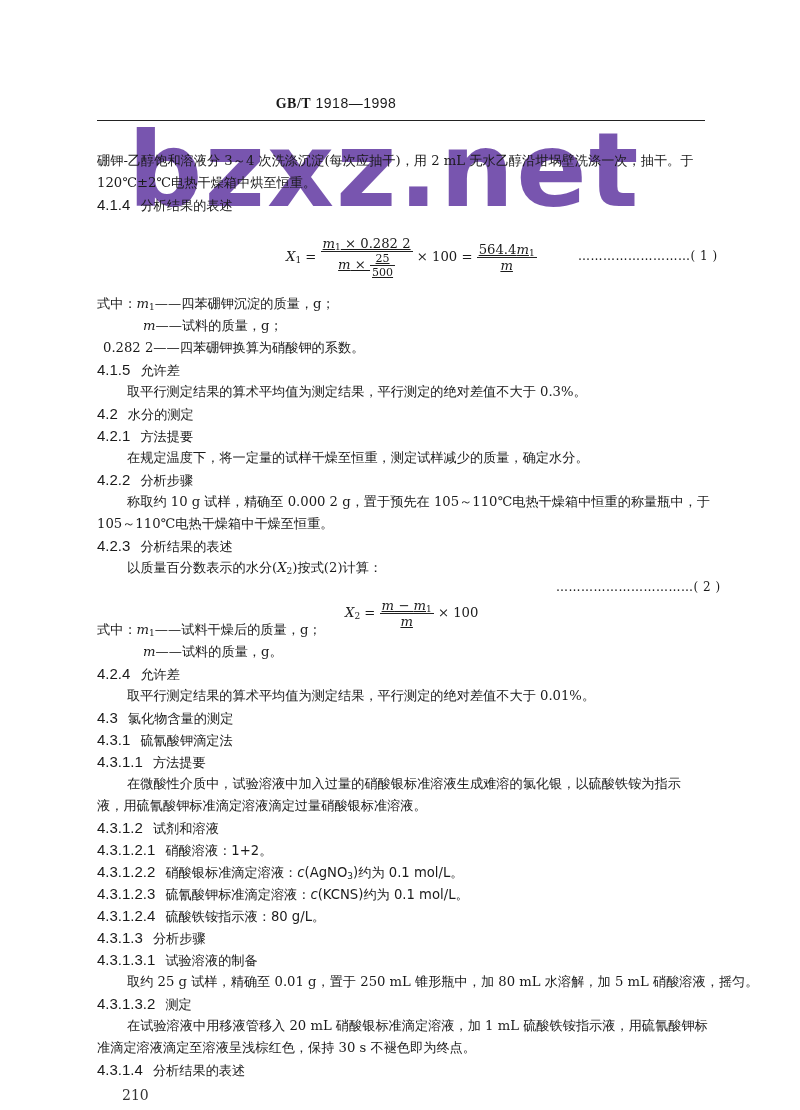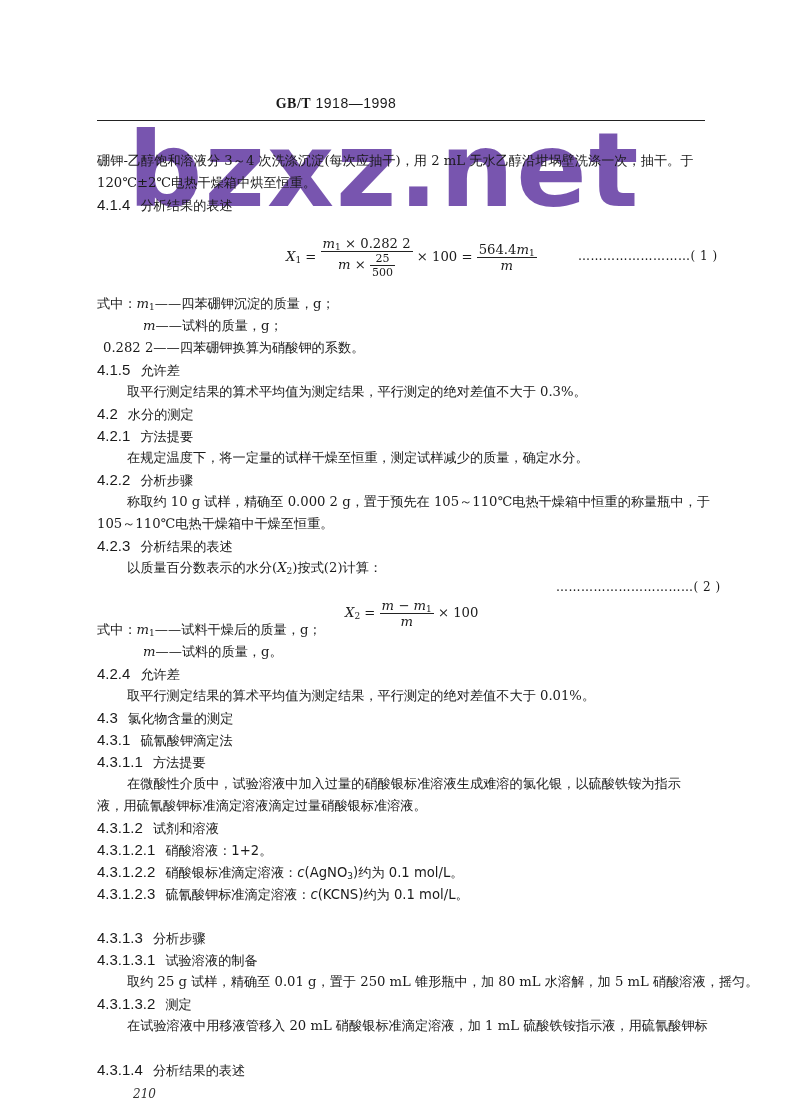--- a/index.html
+++ b/index.html
@@ -23,25 +23,25 @@
   .line {
     position: absolute; left: 97px; font-size: 13.2px; line-height: 16px; white-space: nowrap; z-index: 1;
   }
   .ind { left: 127px; }
   .heading { font-family: "DejaVu Sans", "Liberation Sans", sans-serif; }
   .heading .no { font-family: "Liberation Sans", sans-serif; font-size: 15px; margin-right: 10px; }
   .it { font-style: italic; }
   sub { font-size: 9px; vertical-align: -2px; line-height: 0; }
   .eq { position: absolute; font-size: 13.2px; z-index: 1; white-space: nowrap; }
   .frac { display: inline-block; vertical-align: middle; text-align: center; }
-  .frac .num, .frac .den { display: block; padding: 0 2px; }
+  .frac .num, .frac .den { display: block; padding: 0 2px; text-decoration: underline; }
   .frac .num { border-bottom: 1px solid #222; }
   .frac.small { font-size: 11px; }
   .eqno { position: absolute; font-size: 12px; z-index: 1; white-space: nowrap; letter-spacing: 0.5px; }
-  .pageno { position: absolute; left: 133px; top: 1037px; font-size: 12px; color: #333; font-style: italic; }
+  .pageno { position: absolute; left: 122px; top: 1037px; font-size: 14px; color: #333; }
 </style>
 </head>
 <body>
 
 <div class="page">
 
   <div class="watermark">bzxz.net</div>
 
   <div class="header">
     <span class="code">GB/T</span>
@@ -142,29 +142,33 @@
   </div>
   <div class="line heading" style="top:842px">
     <span class="no">4.3.1.2.1</span><span>硝酸溶液：1+2。</span>
   </div>
   <div class="line heading" style="top:864px">
     <span class="no">4.3.1.2.2</span><span>硝酸银标准滴定溶液：</span><span class="it">c</span><span>(AgNO</span><sub>3</sub><span>)约为 0.1 mol/L。</span>
   </div>
   <div class="line heading" style="top:886px">
     <span class="no">4.3.1.2.3</span><span>硫氰酸钾标准滴定溶液：</span><span class="it">c</span><span>(KCNS)约为 0.1 mol/L。</span>
   </div>
+  <div class="line heading" style="top:908px">
+    <span class="no">4.3.1.2.4</span><span>硫酸铁铵指示液：80 g/L。</span>
+  </div>
   <div class="line heading" style="top:930px">
     <span class="no">4.3.1.3</span><span>分析步骤</span>
   </div>
   <div class="line heading" style="top:952px">
     <span class="no">4.3.1.3.1</span><span>试验溶液的制备</span>
   </div>
   <div class="line ind" style="top:974px">取约 25 g 试样，精确至 0.01 g，置于 250 mL 锥形瓶中，加 80 mL 水溶解，加 5 mL 硝酸溶液，摇匀。</div>
   <div class="line heading" style="top:996px">
     <span class="no">4.3.1.3.2</span><span>测定</span>
   </div>
   <div class="line ind" style="top:1018px">在试验溶液中用移液管移入 20 mL 硝酸银标准滴定溶液，加 1 mL 硫酸铁铵指示液，用硫氰酸钾标</div>
+  <div class="line" style="top:1040px">准滴定溶液滴定至溶液呈浅棕红色，保持 30 s 不褪色即为终点。</div>
   <div class="line heading" style="top:1062px">
     <span class="no">4.3.1.4</span><span>分析结果的表述</span>
   </div>
 
   <div class="pageno" style="top:1087px">210</div>
 </div>
 
 </body></html>

